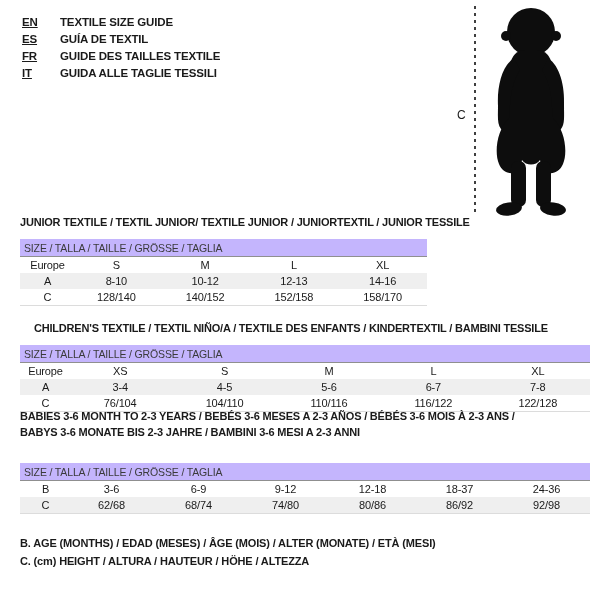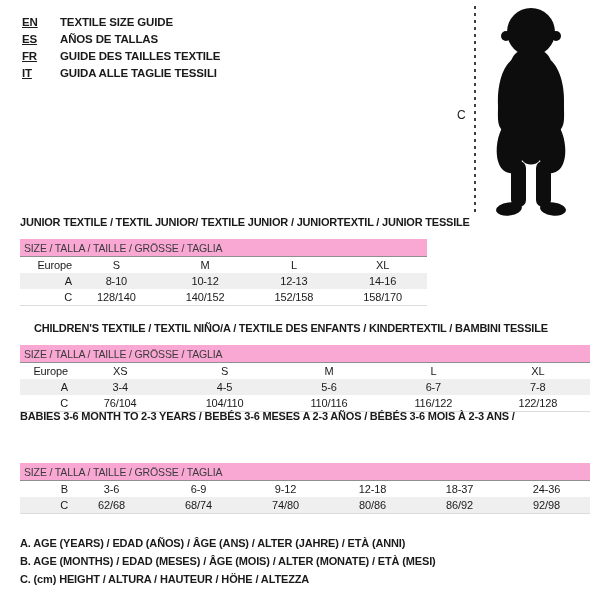--- a/index.html
+++ b/index.html
@@ -28,40 +28,40 @@
   .title-junior{left:20px;top:216px;}
   .title-children{left:34px;top:322px;}
   .title-babies{left:20px;top:408px;line-height:16px;}
 
   
   table.size-table{border-collapse:collapse;table-layout:fixed;font-size:11px;position:absolute;}
   .t1{left:20px;top:239px;width:407px;}
   .t2{left:20px;top:345px;width:570px;}
   .t3{left:20px;top:463px;width:570px;}
   .size-table td{height:16px;padding:0;text-align:center;font-weight:400;white-space:nowrap;overflow:hidden;}
-  .size-table td.lbl{text-align:right;padding-left:3px;}
+  .size-table td.lbl{text-align:center;padding-left:3px;}
   .size-table tr.bar td{
-    background:#f9a8d4;color:#3a3a3a;text-align:left;padding-left:4px;
+    background:#c4b5fd;color:#3a3a3a;text-align:left;padding-left:4px;
     font-size:10.5px;height:17px;border-bottom:1px solid #8f8f8f;
   }
   .size-table tr.shaded td{background:#efefef;}
   .size-table tr.last td{border-bottom:1px solid #dcdcdc;}
 
   
   .notes{left:20px;top:534px;font-size:11px;font-weight:700;line-height:18px;white-space:nowrap;}
 </style>
 </head>
 <body>
 
 <div class="abs lang-block">
   <div class="lang-row">
     <span class="lang-code">EN</span><span>TEXTILE SIZE GUIDE</span>
   </div>
   <div class="lang-row">
-    <span class="lang-code">ES</span><span>AÑOS DE TALLAS</span>
+    <span class="lang-code">ES</span><span>GUÍA DE TEXTIL</span>
   </div>
   <div class="lang-row">
     <span class="lang-code">FR</span><span>GUIDE DES TAILLES TEXTILE</span>
   </div>
   <div class="lang-row">
     <span class="lang-code">IT</span><span>GUIDA ALLE TAGLIE TESSILI</span>
   </div>
 </div>
 
 <div class="abs dashed-line"></div>
@@ -157,20 +157,21 @@
     <td>104/110</td>
     <td>110/116</td>
     <td>116/122</td>
     <td>122/128</td>
   </tr>
 </tbody>
   </table>
 
 <div class="abs section-title title-babies">
   <div>BABIES 3-6 MONTH TO 2-3 YEARS / BEBÉS 3-6 MESES A 2-3 AÑOS / BÉBÉS 3-6 MOIS À 2-3 ANS /</div>
+  <div>BABYS 3-6 MONATE BIS 2-3 JAHRE / BAMBINI 3-6 MESI A 2-3 ANNI</div>
 </div>
 
 <table class="size-table t3">
   <colgroup>
       <col style="width:48px">
       <col>
       <col>
       <col>
       <col>
       <col>
@@ -195,16 +196,15 @@
     <td>68/74</td>
     <td>74/80</td>
     <td>80/86</td>
     <td>86/92</td>
     <td>92/98</td>
   </tr>
 </tbody>
   </table>
 
 <div class="abs notes">
-  <div>A. AGE (YEARS) / EDAD (AÑOS) / ÂGE (ANS) / ALTER (JAHRE) / ETÀ (ANNI)</div>
   <div>B. AGE (MONTHS) / EDAD (MESES) / ÂGE (MOIS) / ALTER (MONATE) / ETÀ (MESI)</div>
   <div>C. (cm) HEIGHT / ALTURA / HAUTEUR / HÖHE / ALTEZZA</div>
 </div>
 
 </body></html>

